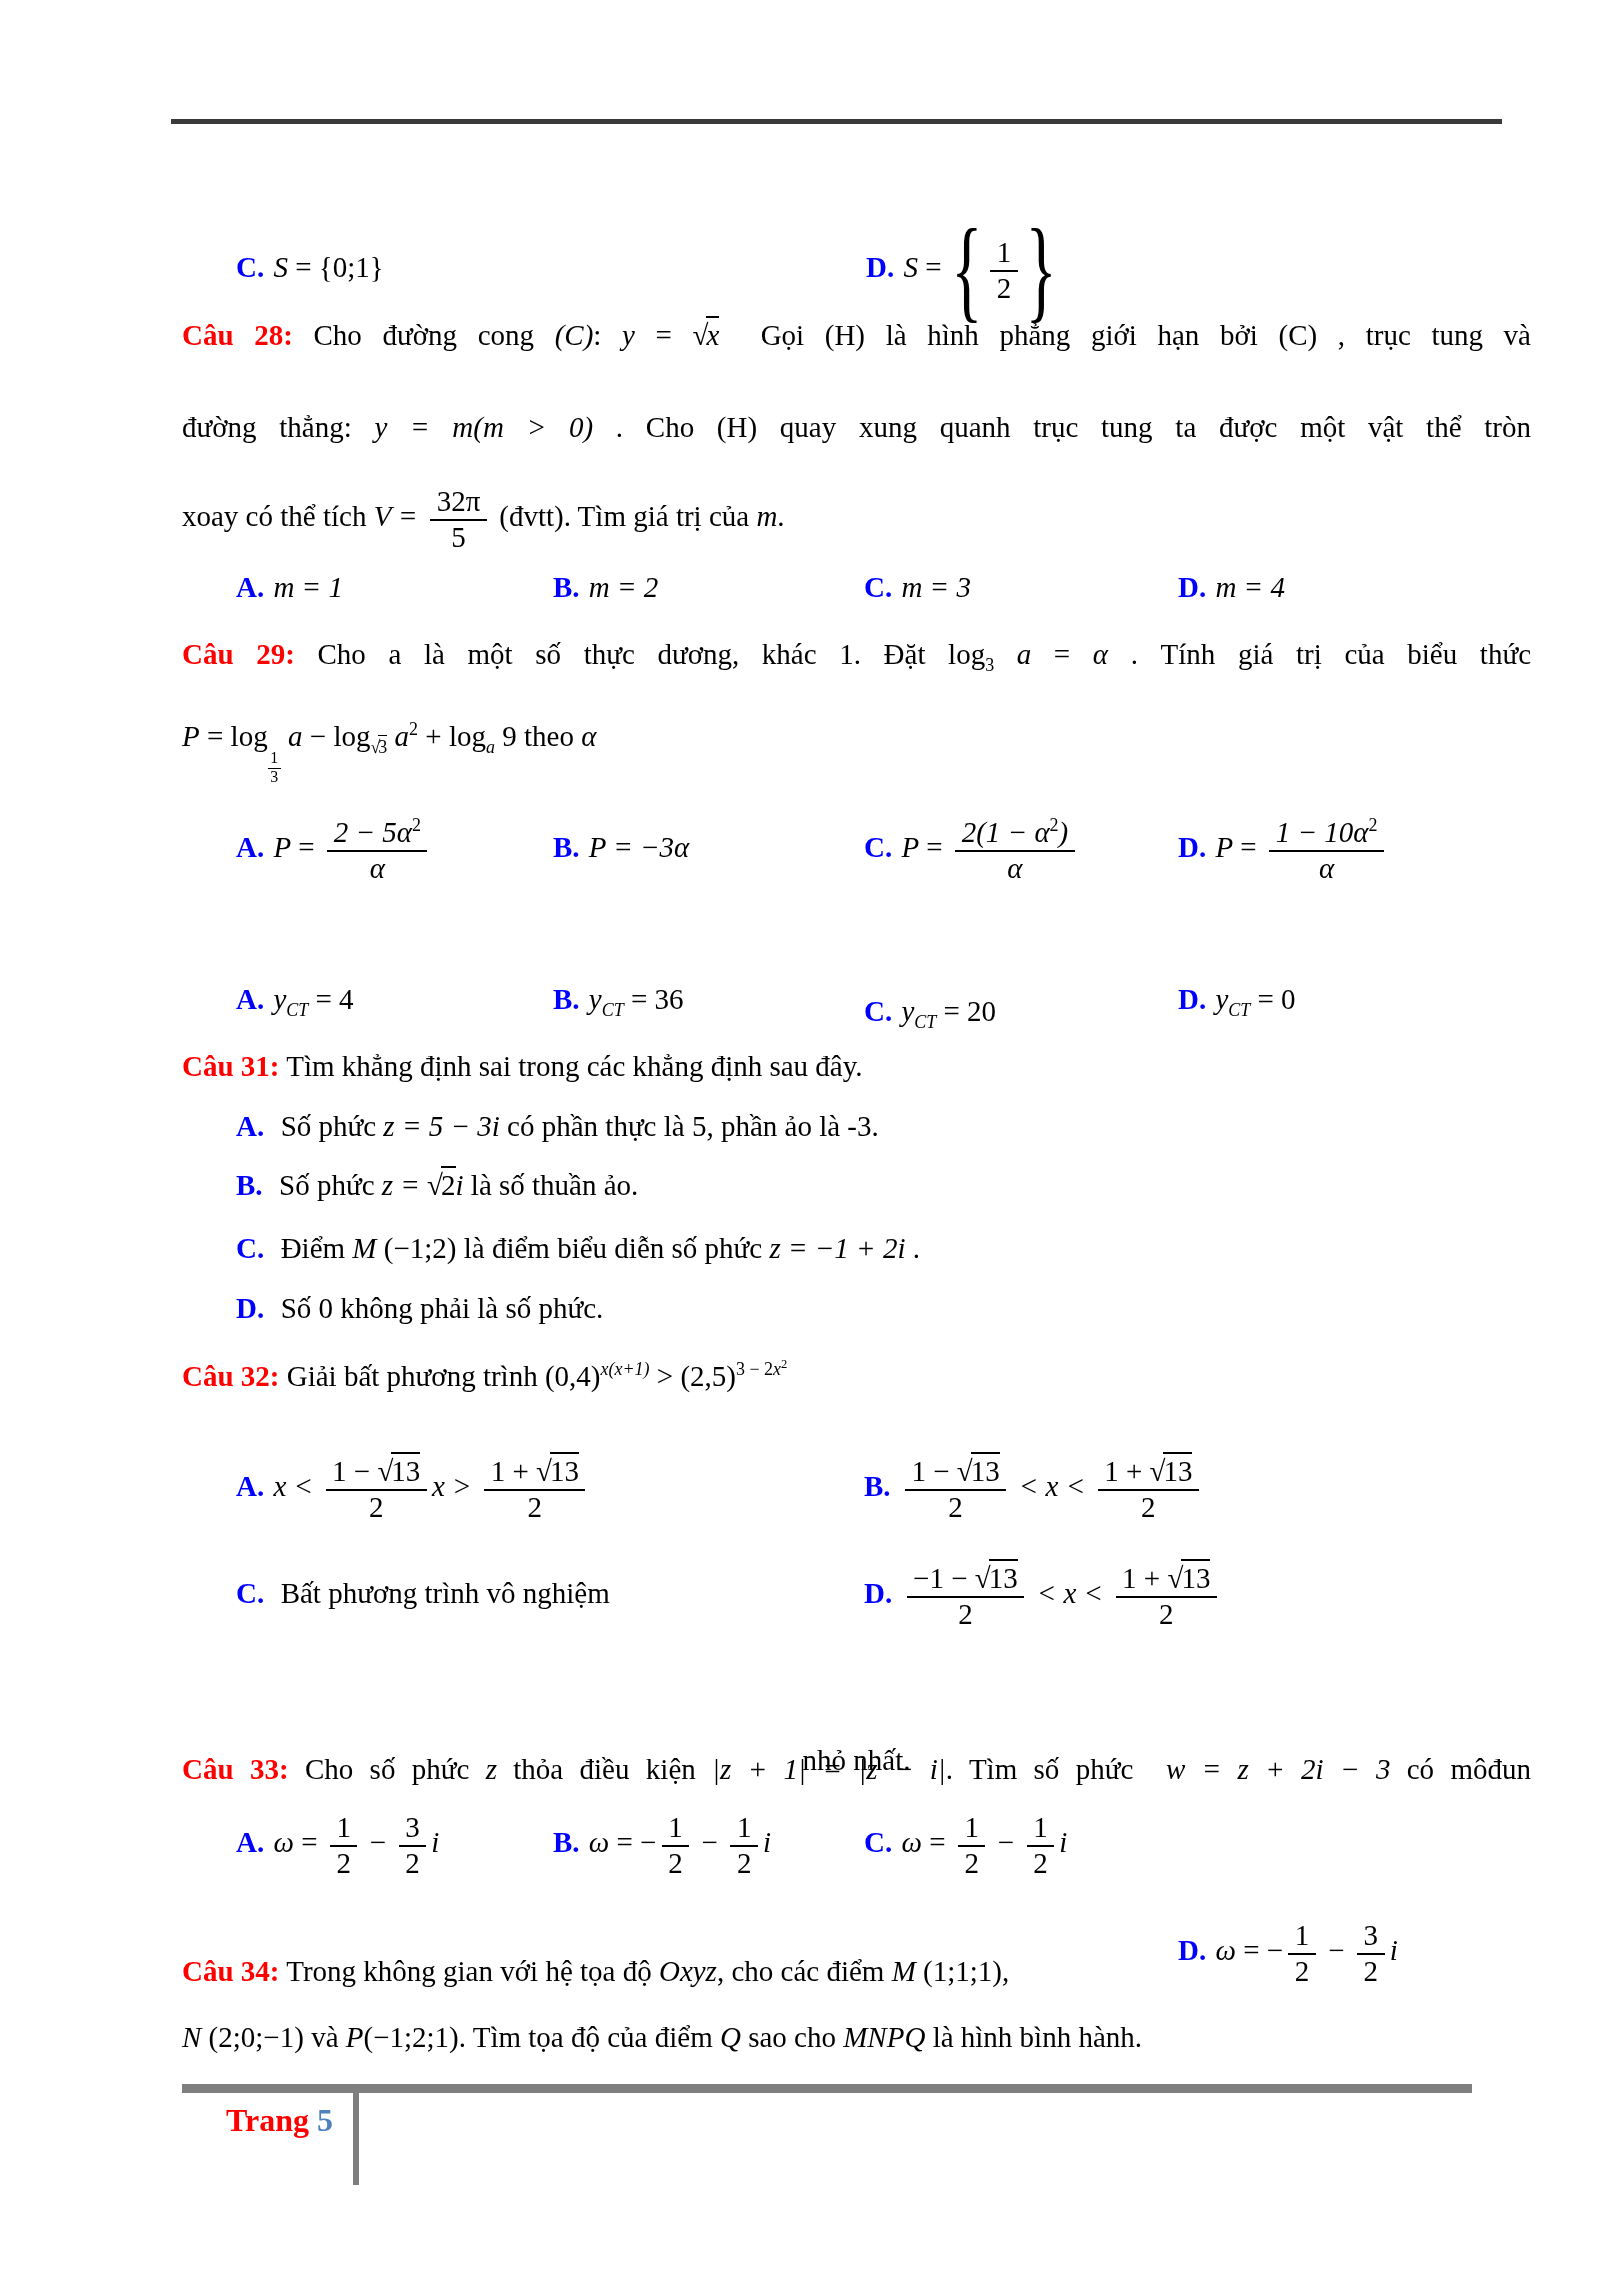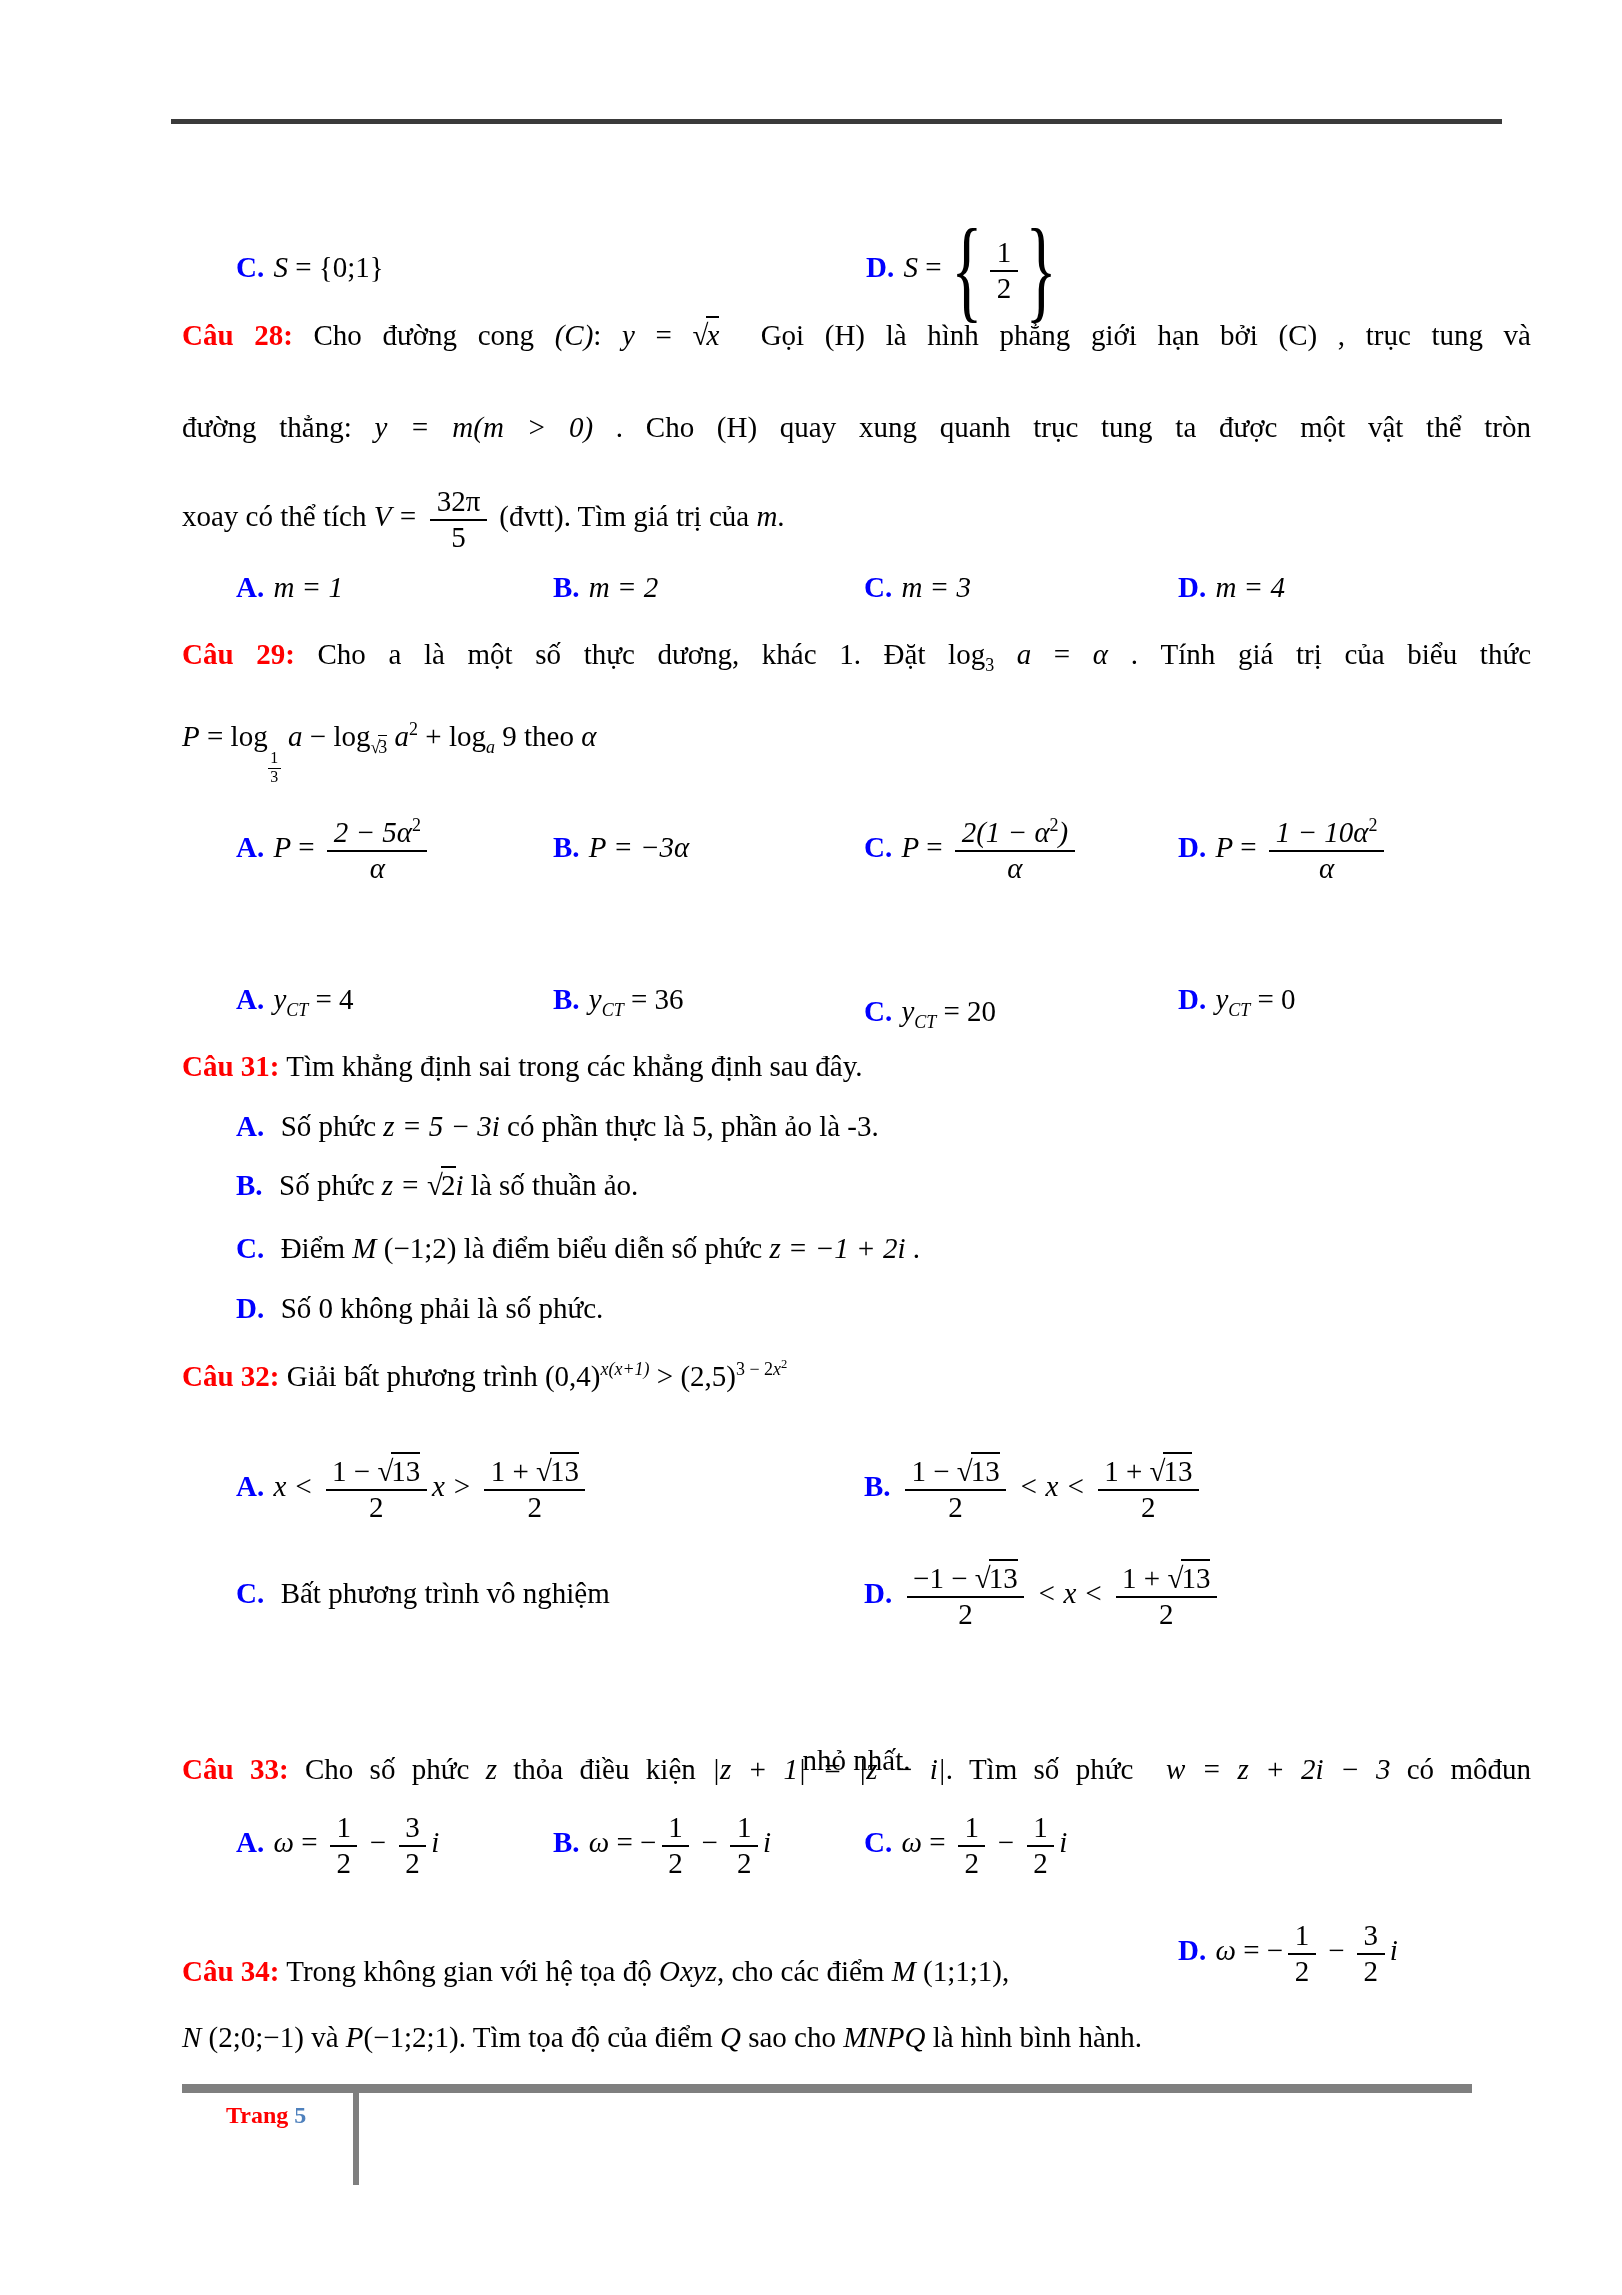--- a/index.html
+++ b/index.html
@@ -27,21 +27,21 @@
   .sublow .fr { display:inline-block; text-align:center; line-height:1.0; vertical-align:middle; }
   .sublow .fr .num { display:block; padding:0 2.6px 1.3px 2.6px; }
   .sublow .fr .den { display:block; border-top:1.3px solid #000; padding:0.7px 2.6px 0 2.6px; }
   .rt   { margin-right:-2px; }
   .ov   { border-top:2.6px solid #000; padding-top:1.3px; }
   .sub .ov { border-top:1.3px solid #000; }
   .bigbrace { display:inline-block; font-size:65px; transform:scaleY(1.75); vertical-align:middle; line-height:1; margin:0 2.6px; }
   .rule-top  { background:#3a3a3a; }
   .foot-bar  { background:#7f7f7f; }
   .foot-line { background:#7f7f7f; }
-  .foot-text { font-size:24px; font-weight:bold; white-space:nowrap; }
+  .foot-text { font-size:32px; font-weight:bold; white-space:nowrap; }
   .foot-text .lbl { color:#ff0000; }
   .foot-text .num { color:#4f81bd; }
 </style>
 </head>
 <body>
 
 <div class="page">
 
   <div class="abs rule-top" style="left:171px; top:119px; width:1331px; height:4.6px;"></div>
 

